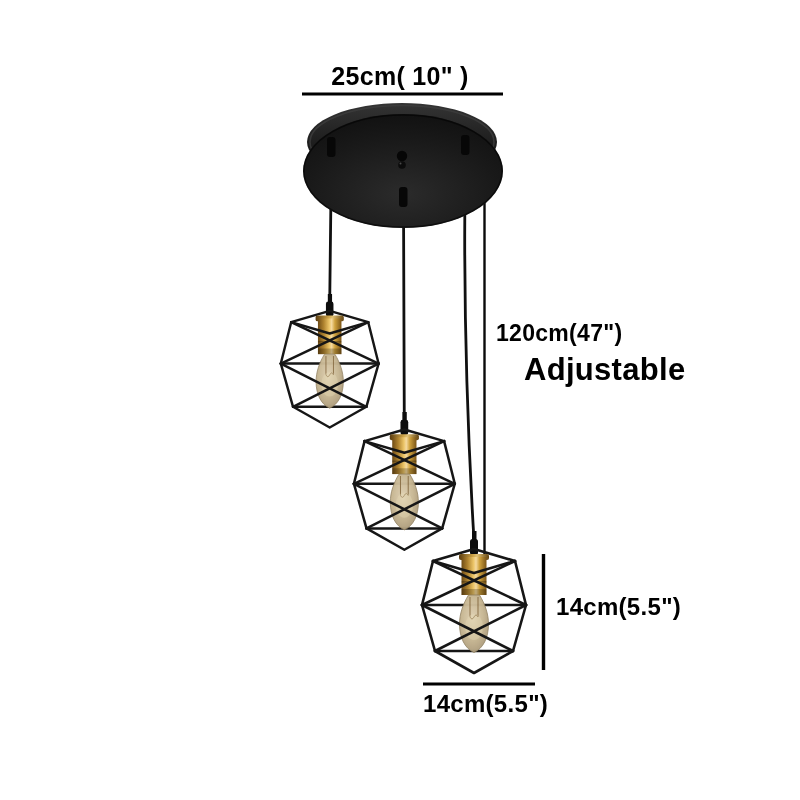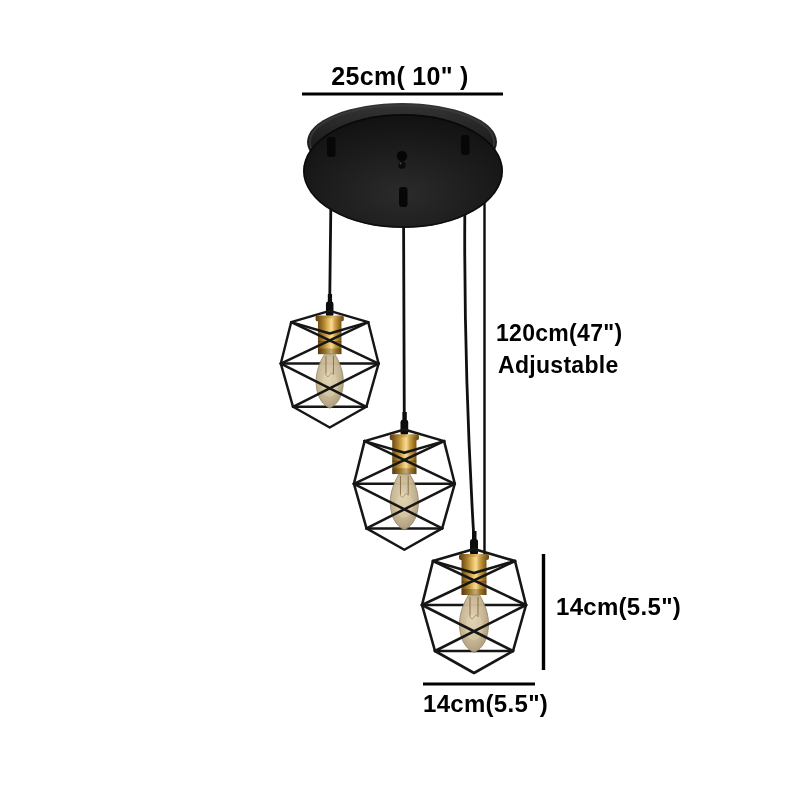--- a/index.html
+++ b/index.html
@@ -7,21 +7,21 @@
     position:relative;width:800px;height:800px;background:#ffffff;overflow:hidden;
     font-family:"Liberation Sans",sans-serif;
   }
   .stage svg{position:absolute;left:0;top:0;}
   .dim-label{
     position:absolute;font-weight:bold;color:#000;white-space:nowrap;
     letter-spacing:0.3px;
   }
   .lbl-canopy{left:300px;top:62px;width:200px;text-align:center;font-size:25px;}
   .lbl-cord{left:496px;top:320px;font-size:23px;}
-  .lbl-cordnote{left:498px;top:352px;font-size:23px;}
+  .lbl-cordnote{left:524px;top:352px;font-size:31px;}
   .lbl-shadeh{left:556px;top:593px;font-size:24px;}
   .lbl-shadew{left:423px;top:690px;width:112px;text-align:center;font-size:24px;}
 </style>
 </head>
 <body>
 
 <div class="stage">
 
   <svg width="800" height="800" viewBox="0 0 800 800">
     <defs>

